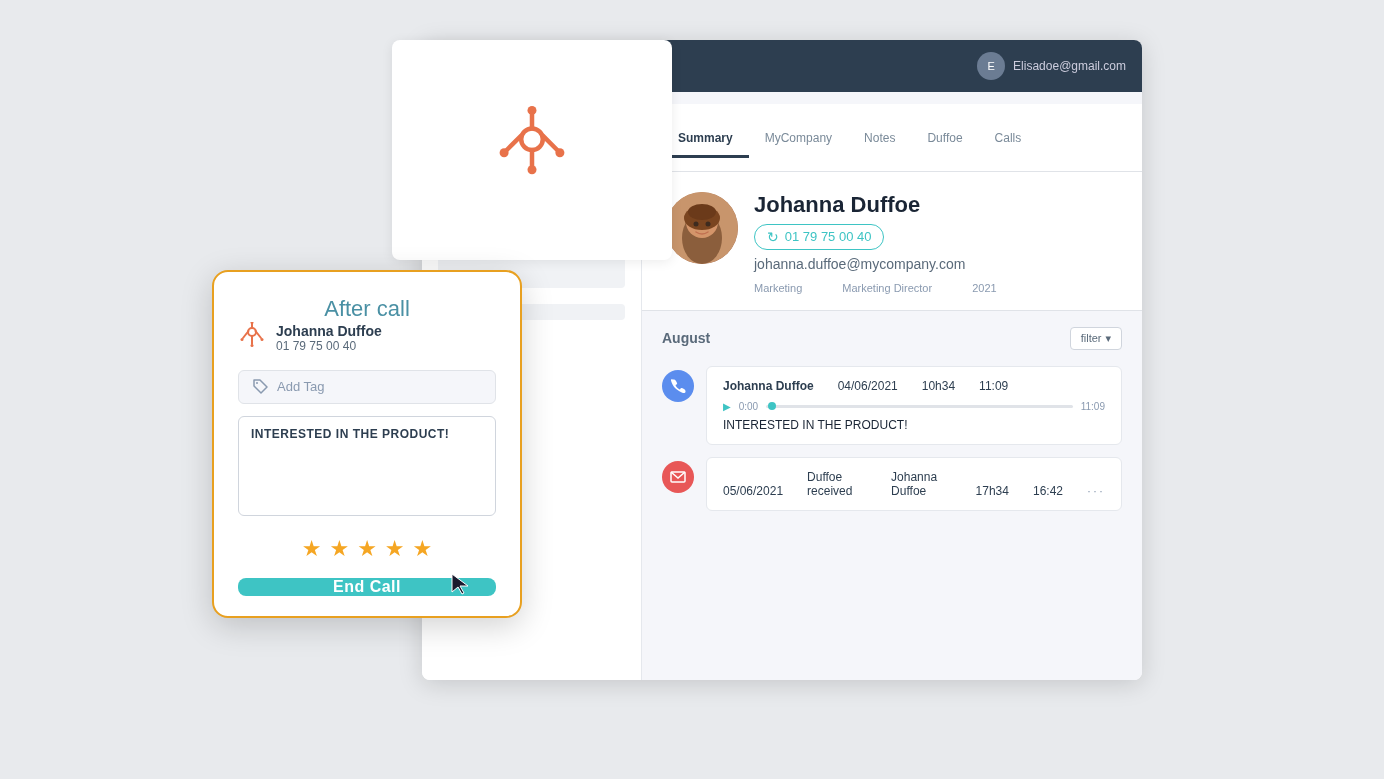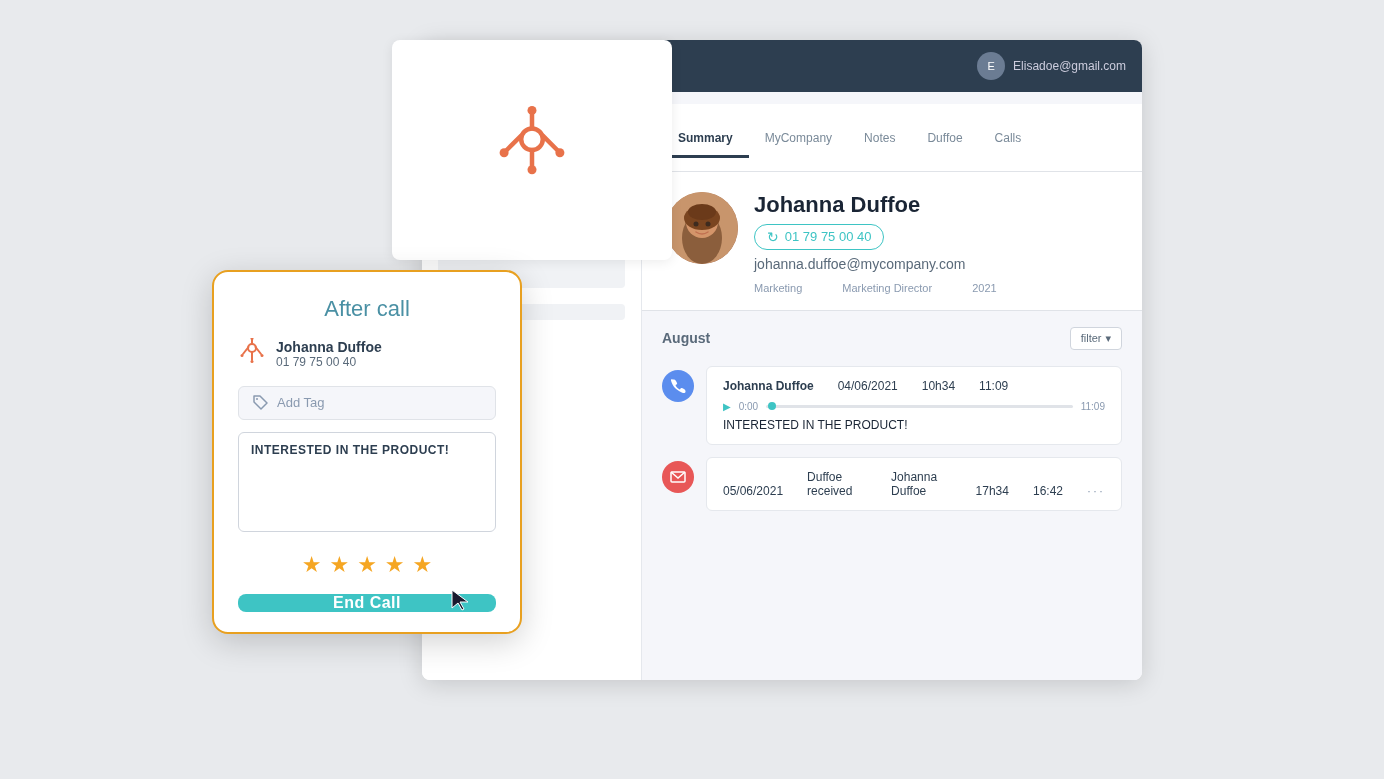--- a/index.html
+++ b/index.html
@@ -381,21 +381,20 @@
       border: 2.5px solid #e8a020;
       box-shadow: 0 8px 32px rgba(0,0,0,0.18);
       padding: 24px 24px 20px;
       z-index: 10;
     }
 
     .widget-title {
       font-size: 22px;
       font-weight: 300;
       color: #4a90a4;
-      margin-bottom: 16px;
       text-align: center;
     }
 
     .widget-contact {
       display: flex;
       align-items: center;
       gap: 10px;
       margin-bottom: 16px;
     }
 

